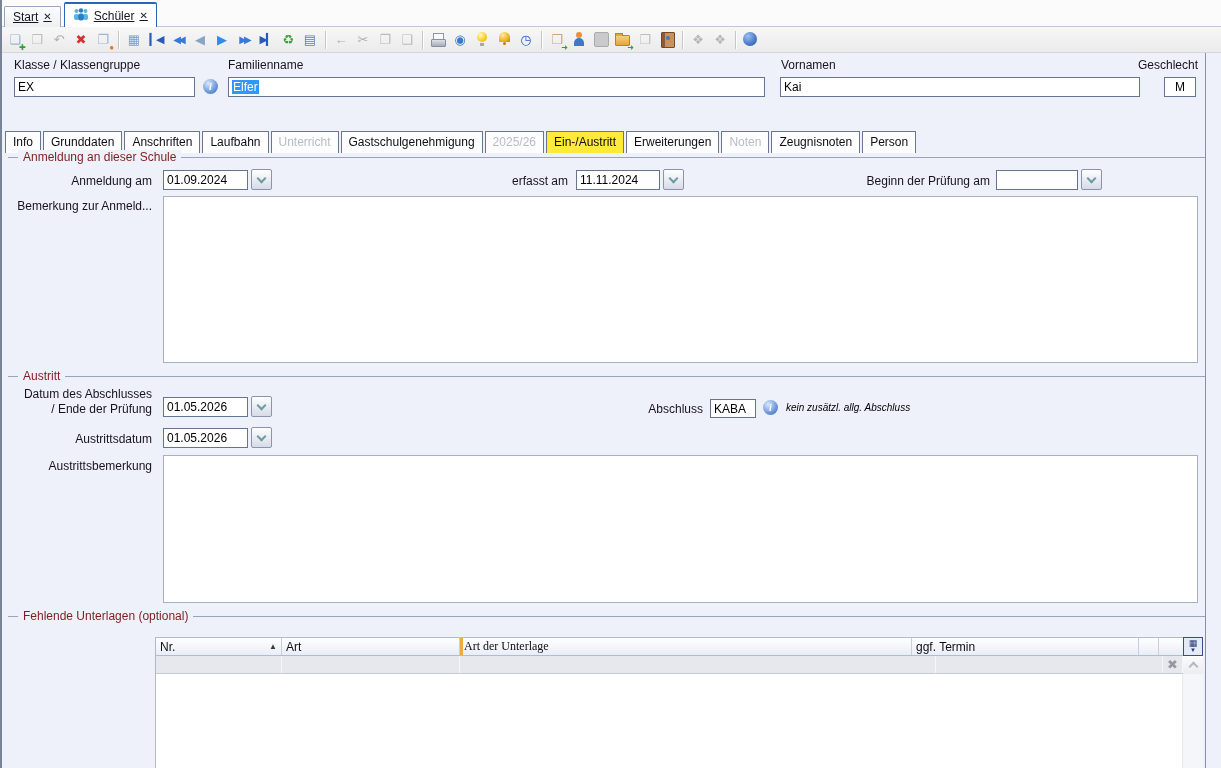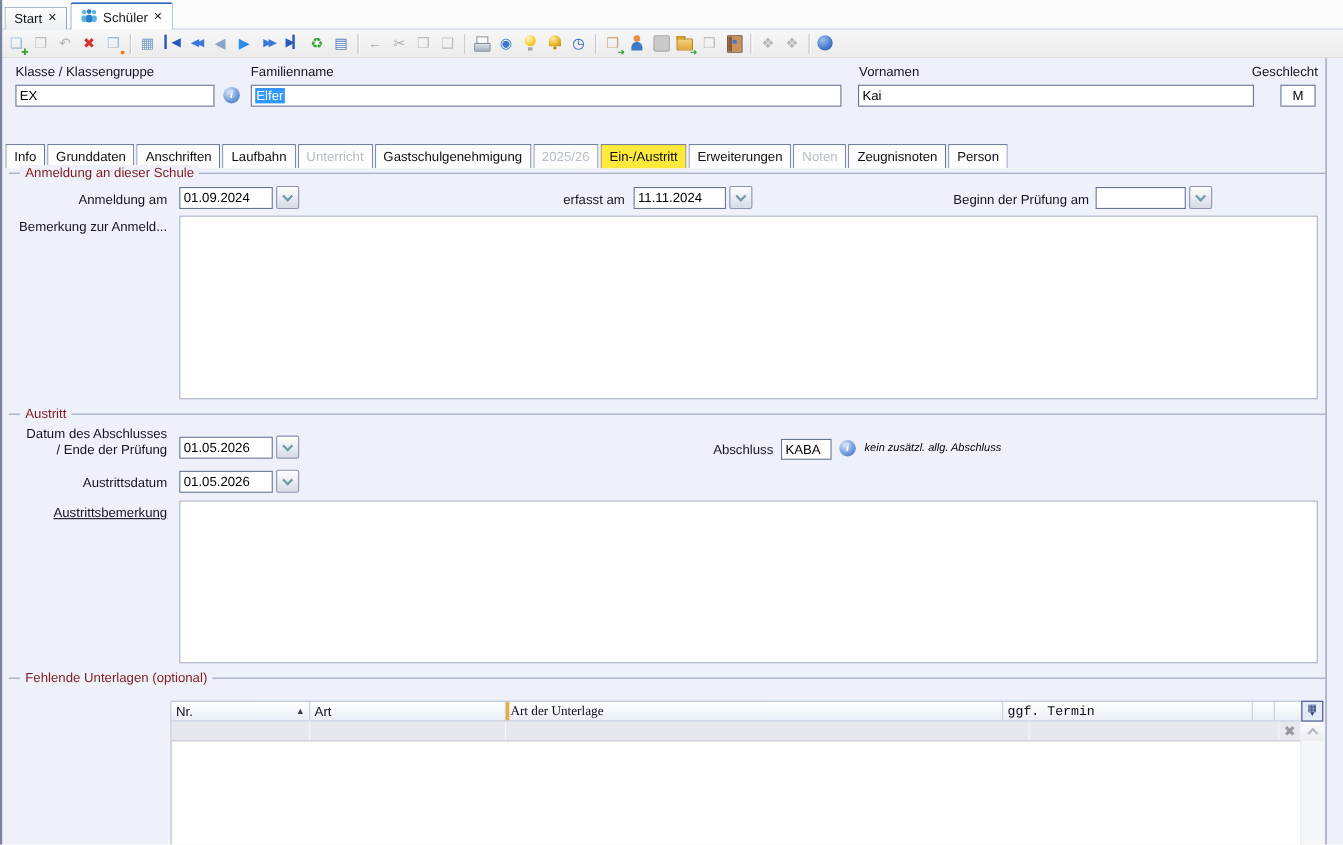--- a/index.html
+++ b/index.html
@@ -1,20 +1,20 @@
 <!DOCTYPE html>
 <html><head>
 <meta charset="utf-8">
 <style>
   html,body{margin:0;padding:0;background:#fff;}
   #screen{position:relative;width:1221px;height:768px;background:#fff;overflow:hidden;
           font-family:"Liberation Sans","DejaVu Sans",sans-serif;font-size:12px;color:#15151f;}
   
   .tabbar{position:absolute;left:0;top:0;width:1221px;height:27px;background:#fbfbfc;
-          border-bottom:1px solid #bcc8e0;display:flex;align-items:flex-end;padding-left:4px;box-sizing:border-box;}
+          border-bottom:1px solid #bcc8e0;display:flex;align-items:flex-end;padding-left:4px;box-sizing:border-box;text-decoration:underline;}
   .wtab{display:flex;align-items:center;gap:5px;padding:0 8px;height:20px;margin-right:3px;
         background:linear-gradient(#fdfdfd,#edeff3);border:1px solid #98a4bc;border-bottom:none;
         border-radius:2px 2px 0 0;position:relative;top:1px;}
   .wtab.active{height:23px;background:#fff;border:1px solid #2e64b8;border-top:2px solid #2e64b8;border-bottom:none;}
   .wtab .close{font-weight:bold;font-size:10px;color:#1c1c26;line-height:1;}
   
   .toolbar{position:absolute;left:0;top:27px;width:1221px;height:26px;background:linear-gradient(#f7f7f7,#ebebeb);
            border-bottom:1px solid #d6d6da;display:flex;align-items:center;padding-left:4px;box-sizing:border-box;}
   .sep{width:1px;height:18px;background:#c6c6ca;margin:0 4px;box-shadow:1px 0 0 #fff;}
   .tbtn{width:20px;height:20px;margin:0 1px;display:flex;align-items:center;justify-content:center;
@@ -286,39 +286,39 @@
     <div class="inp" style="left:710px;top:346px;width:46px;height:19px;">KABA</div>
     <div class="infoicon" style="left:763px;top:347px;">i</div>
     <div class="lab italic" style="left:786px;top:349px;font-size:10px;color:#000;">kein zusätzl. allg. Abschluss</div>
 
     <div class="lab r" style="left:0;top:379px;width:152px;">Austrittsdatum</div>
     <div class="inp" style="left:163px;top:375px;width:85px;">01.05.2026</div>
     <div class="ddbtn" style="left:251px;top:374px;">
         <span class="chev"></span>
       </div>
 
-    <div class="lab r" style="left:0;top:406px;width:152px;text-decoration:underline;">Austrittsbemerkung</div>
+    <div class="lab r" style="left:0;top:406px;width:152px;">Austrittsbemerkung</div>
     <div class="ta" style="left:163px;top:402px;width:1035px;height:148px;"></div>
 
     <div class="fs" style="top:563px;">
       <span class="leg">Fehlende Unterlagen (optional)</span>
     </div>
     <div class="tbl">
       <div class="thead" id="thead">
           <div class="th" style="width: 126px;">
             <span>Nr.</span>
             <span class="sort">▲</span>
           </div>
           <div class="th" style="width: 178px;">
             <span>Art</span>
           </div>
           <div class="th marker" style="width: 452px; font-family: Liberation Serif, serif;">
             <span>Art der Unterlage</span>
           </div>
-          <div class="th" style="width: 227px; font-family: Liberation Mono, monospace;">
+          <div class="th" style="width: 227px;">
             <span>ggf. Termin</span>
           </div>
           <div class="th" style="width: 20px;">
             <span></span>
           </div>
         </div>
       <div class="tfilter" id="tfilter">
           <div class="tf" style="width: 126px;"></div>
           <div class="tf" style="width: 178px;"></div>
           <div class="tf" style="width: 477px;"></div>

